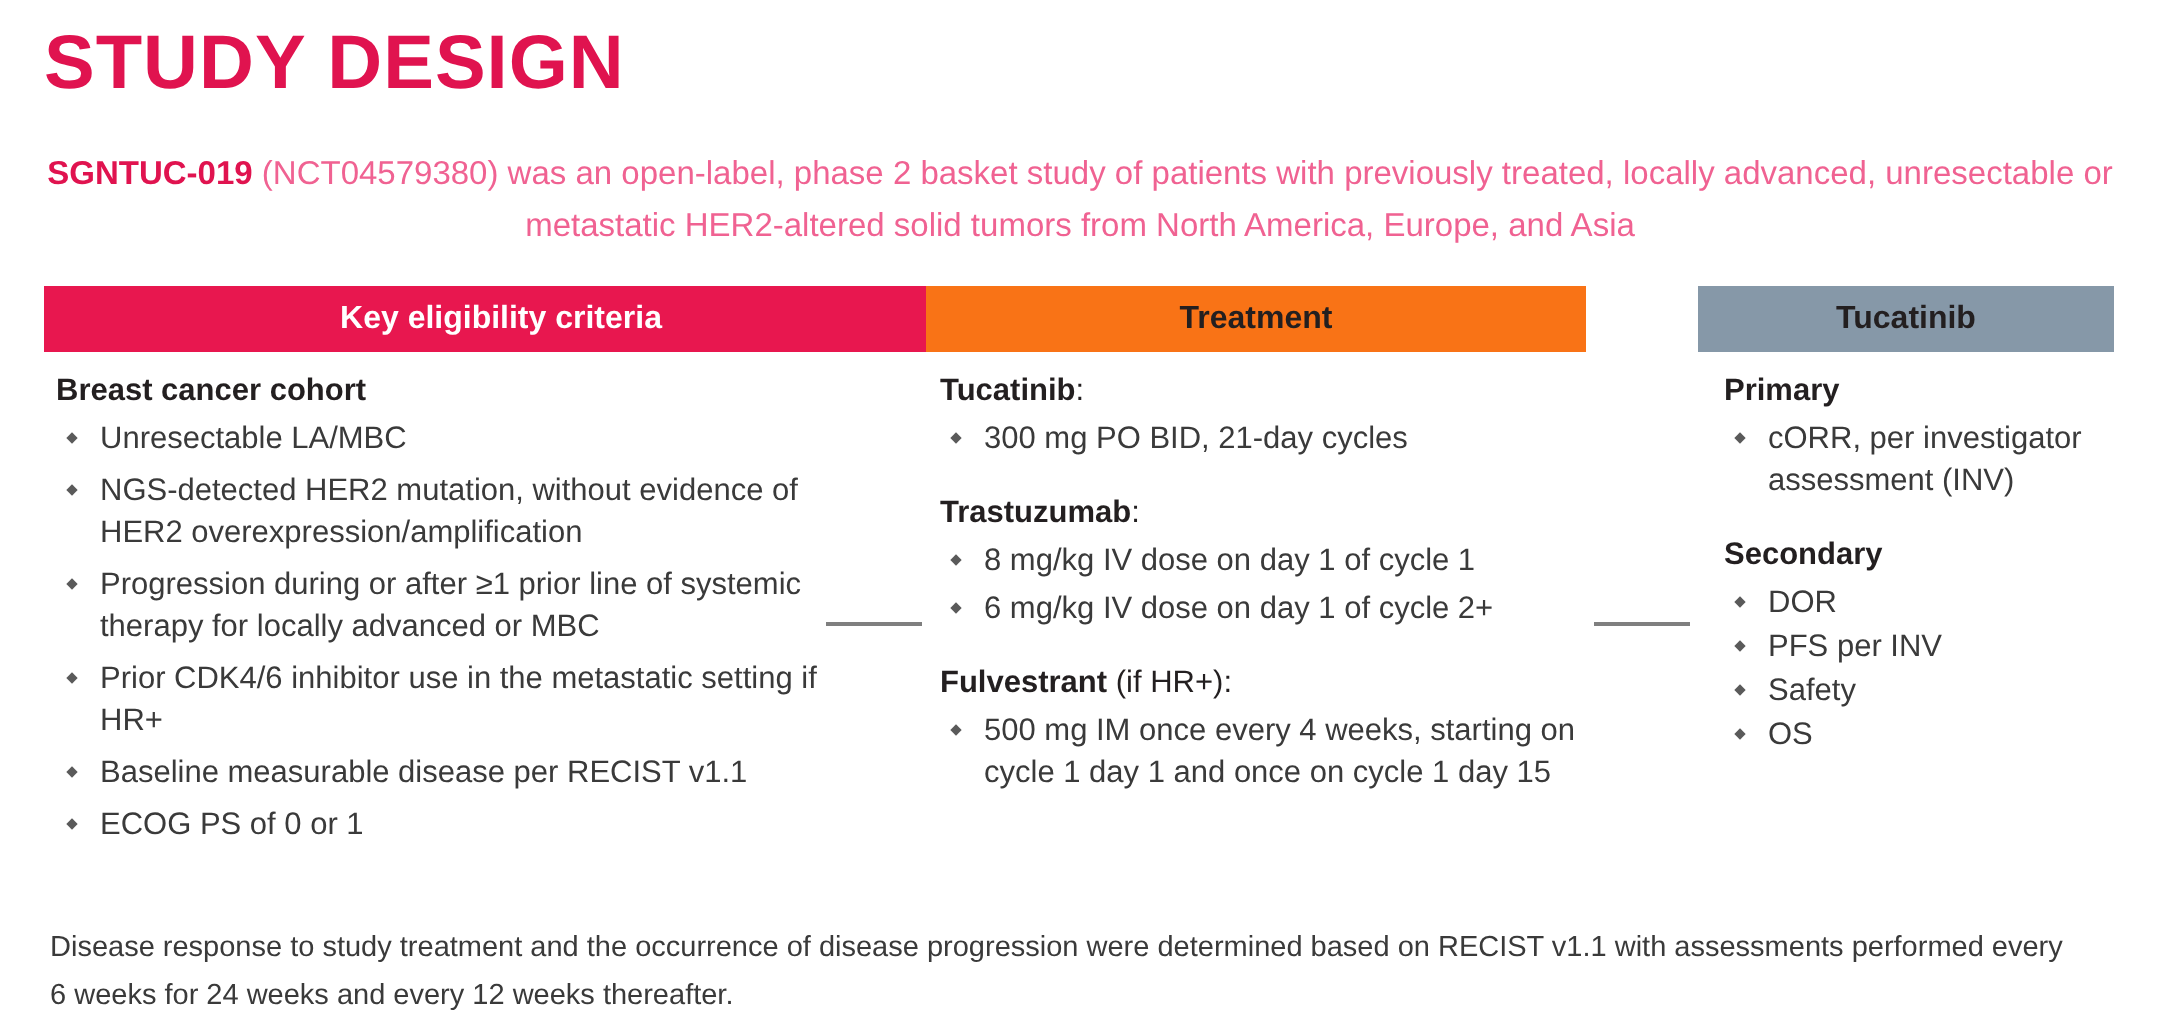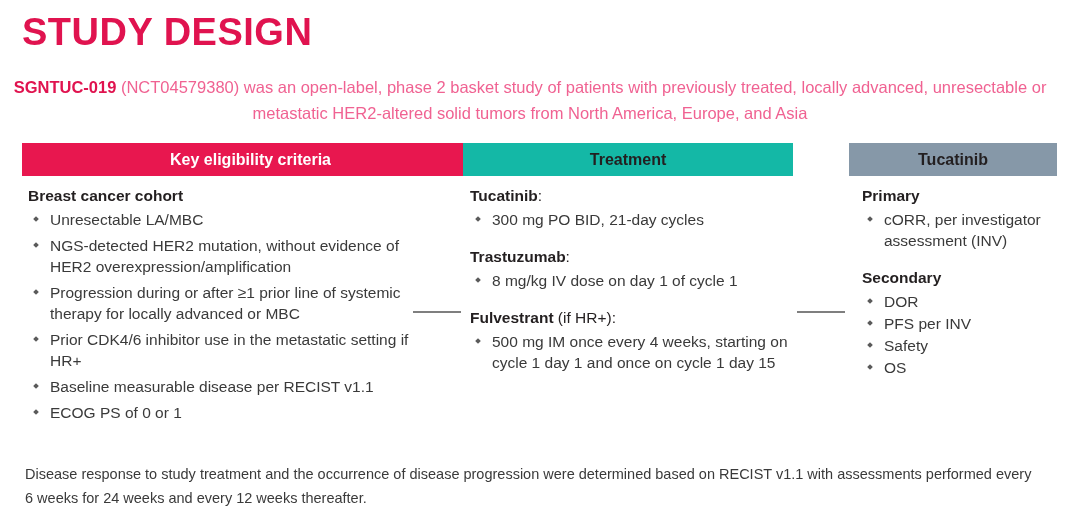--- a/index.html
+++ b/index.html
@@ -24,21 +24,21 @@
     font-size: 38px;
     font-weight: bold;
     letter-spacing: 0.5px;
     color: #e0134f;
     line-height: 1.1;
   }
 
   
   .subtitle {
     position: absolute;
-    left: 12px;
+    left: 22px;
     top: 74px;
     width: 1036px;
     text-align: center;
     font-size: 16.5px;
     line-height: 26px;
     color: #f06292;
   }
   .subtitle .study-id {
     font-weight: bold;
     color: #e0134f;
@@ -57,21 +57,21 @@
   }
   .bar-eligibility {
     left: 22px;
     width: 457px;
     background: #e8174f;
     color: #ffffff;
   }
   .bar-treatment {
     left: 463px;
     width: 330px;
-    background: #14b8a6;
+    background: #f97316;
     color: #231f20;
   }
   .bar-endpoints {
     left: 849px;
     width: 208px;
     background: #8698a8;
     color: #231f20;
   }
 
   
@@ -181,20 +181,21 @@
     <div class="group-head"><span>Tucatinib</span><span class="normal">:</span></div>
     <ul class="bullets">
       <li><span class="bullet-dot"></span><span>300 mg PO BID, 21-day cycles</span></li>
     </ul>
   </div>
 
   <div class="group">
     <div class="group-head"><span>Trastuzumab</span><span class="normal">:</span></div>
     <ul class="bullets">
       <li><span class="bullet-dot"></span><span>8 mg/kg IV dose on day 1 of cycle 1</span></li>
+      <li><span class="bullet-dot"></span><span>6 mg/kg IV dose on day 1 of cycle 2+</span></li>
     </ul>
   </div>
 
   <div class="group">
     <div class="group-head"><span>Fulvestrant</span><span class="normal"> (if HR+):</span></div>
     <ul class="bullets">
       <li><span class="bullet-dot"></span><span>500 mg IM once every 4 weeks, starting on cycle 1 day 1 and once on cycle 1 day 15</span></li>
     </ul>
   </div>
 </div>

